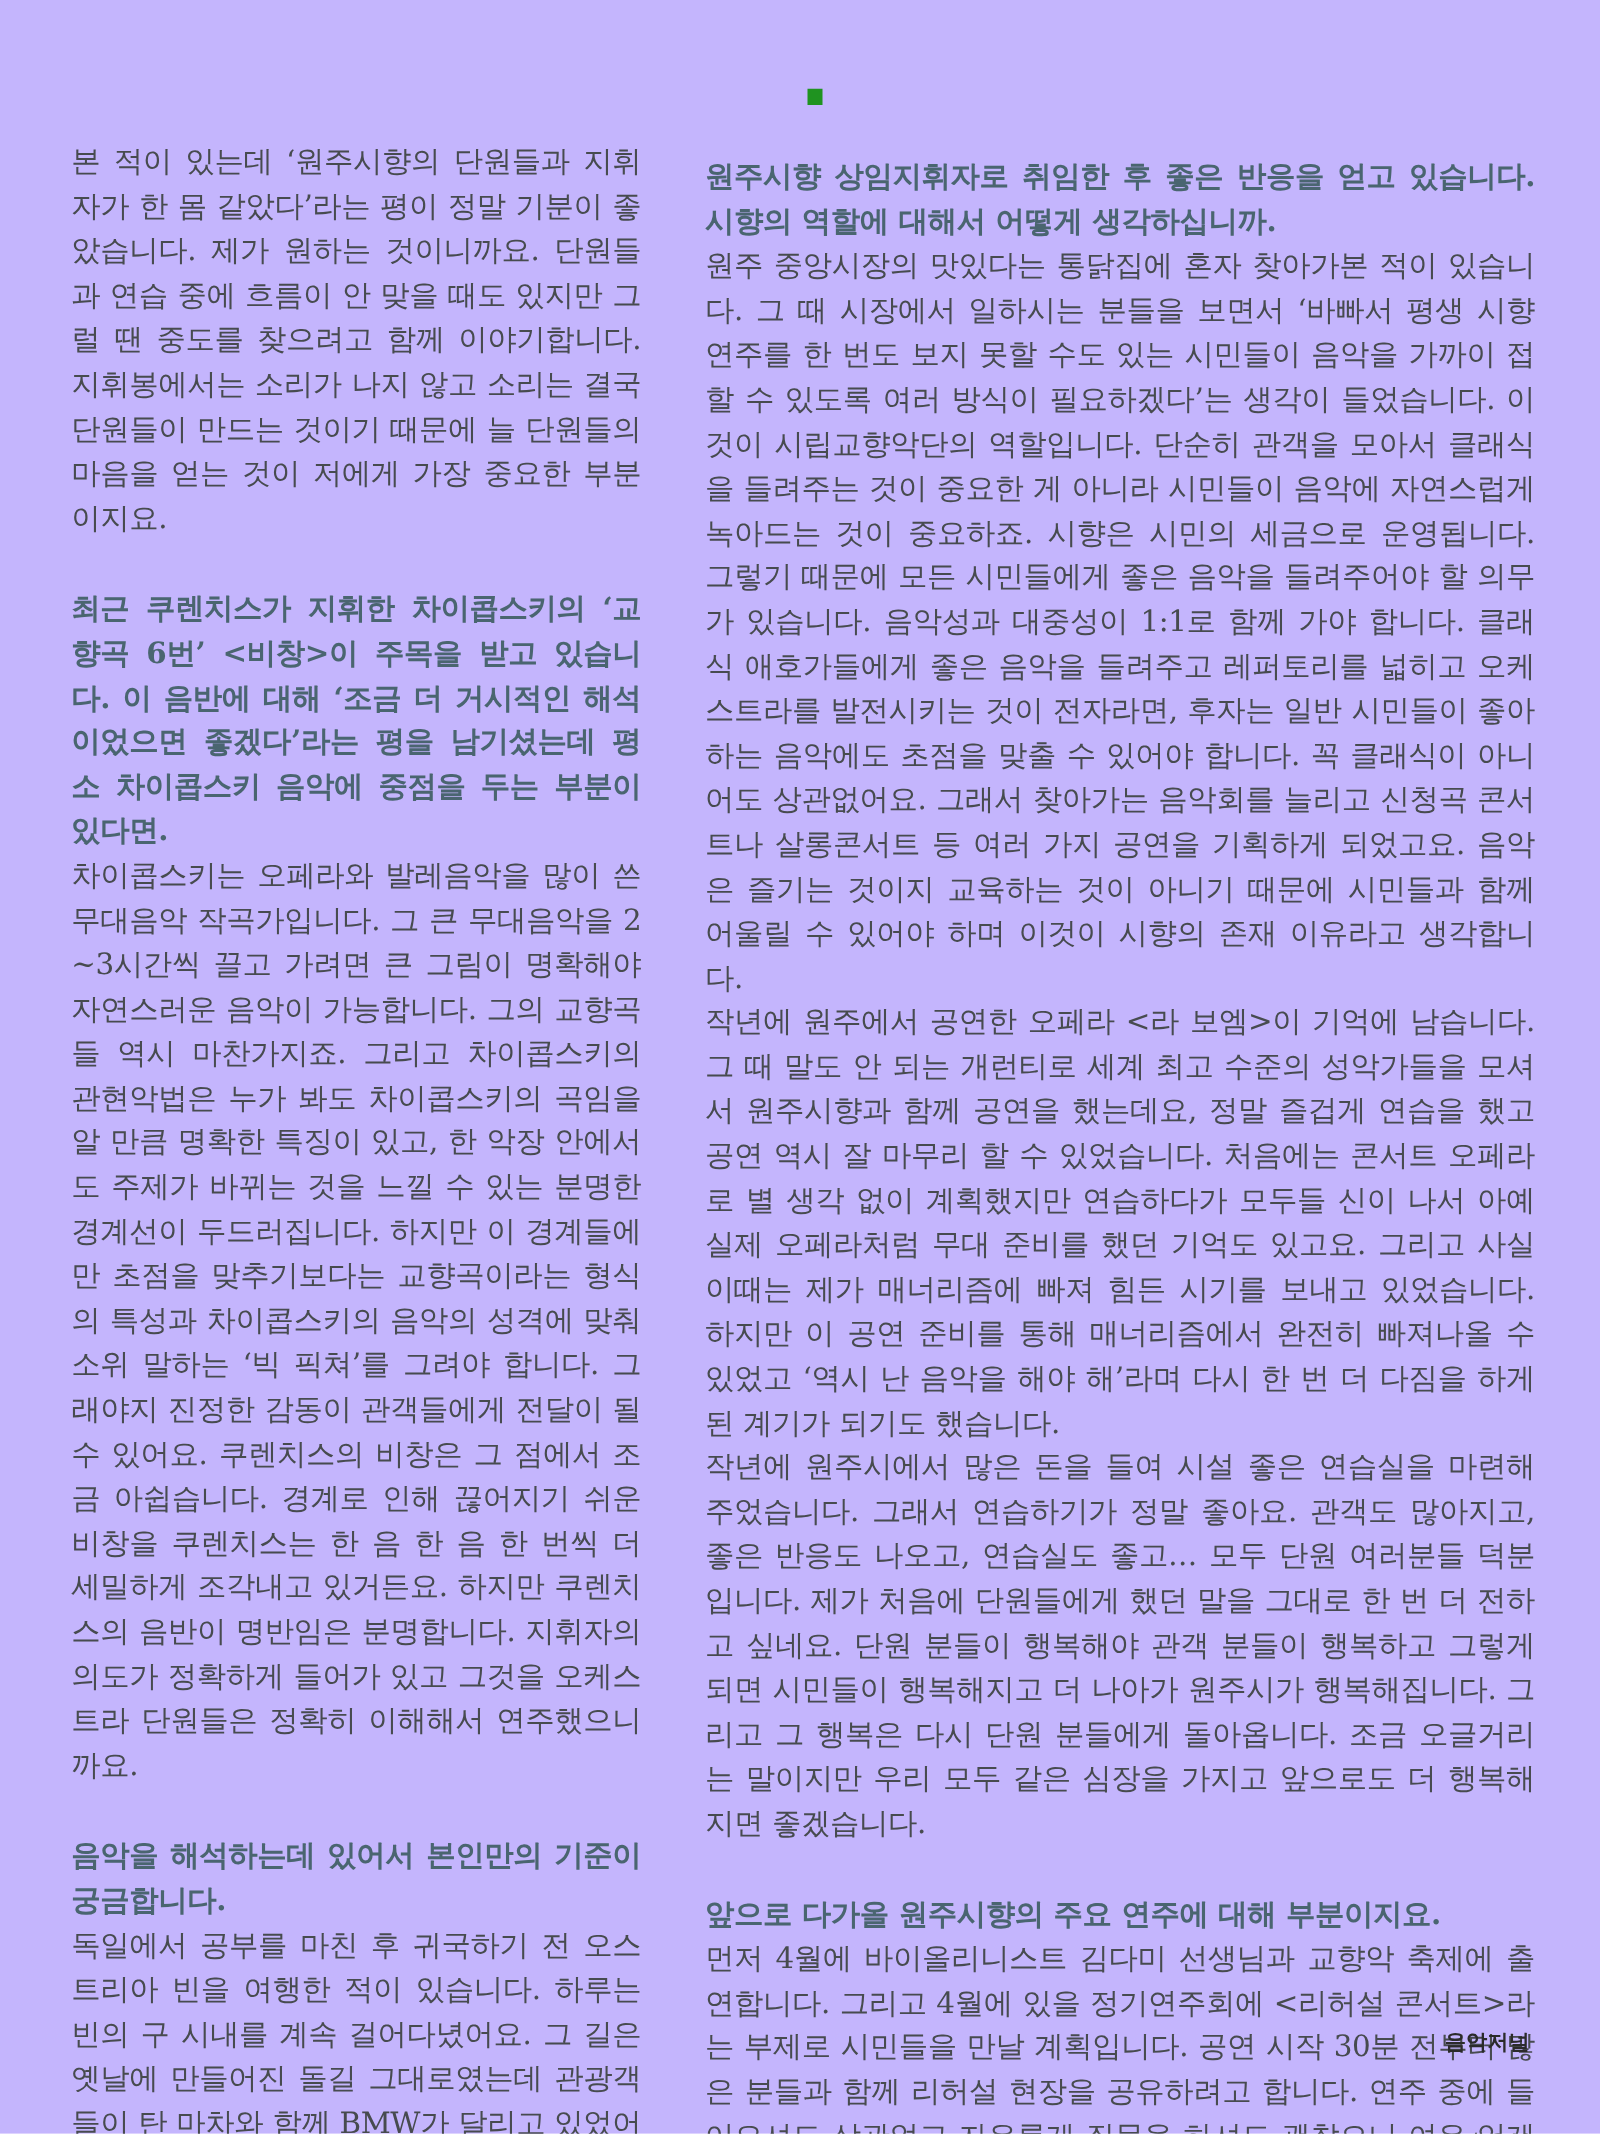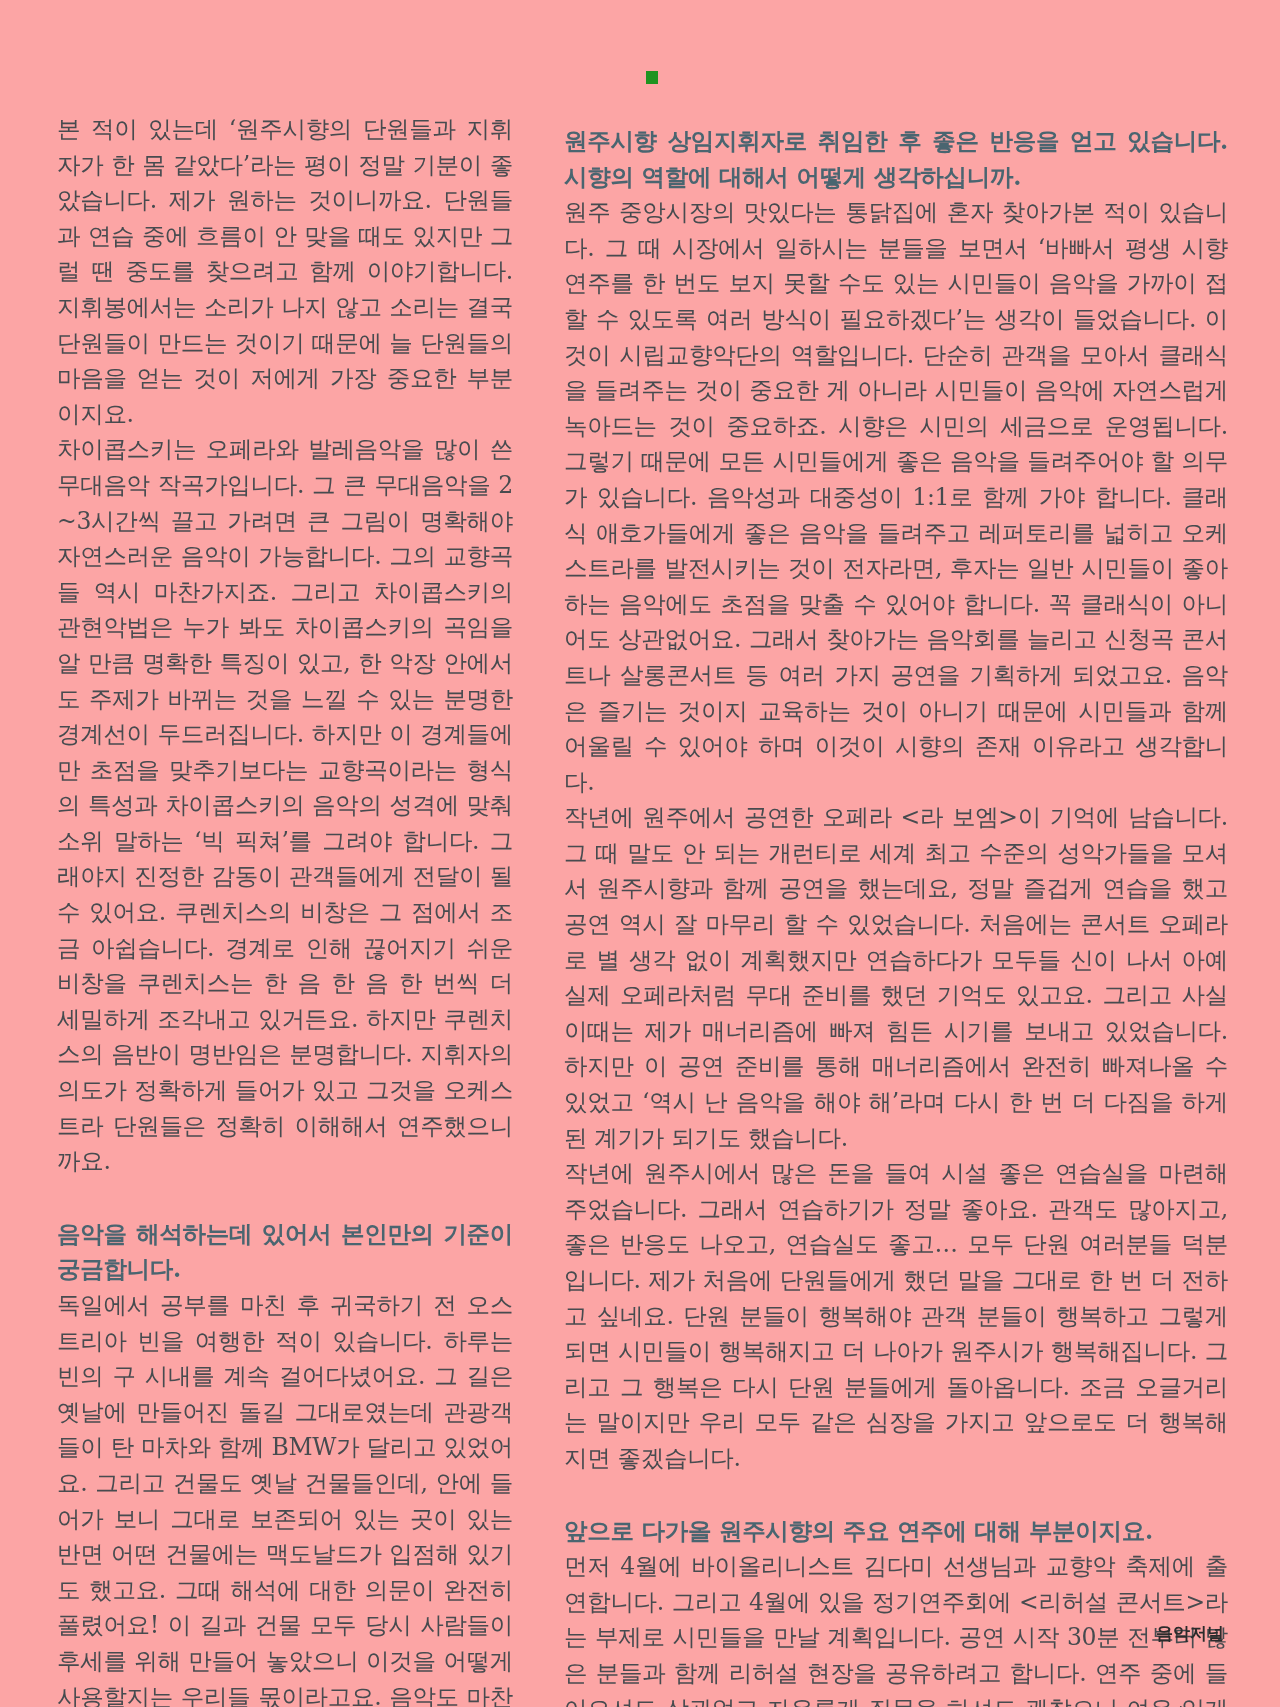--- a/index.html
+++ b/index.html
@@ -10,21 +10,21 @@
   body {
     position: relative;
     width: 1280px;
     height: 1707px;
     font-family: "DejaVu Serif", serif;
     overflow: hidden;
   }
   .page {
     position: absolute;
     inset: 0;
-    background: #fca5a5;
+    background: #c4b5fd;
   }
   .green-square {
     position: absolute;
     left: 646px;
     top: 71px;
     width: 12px;
     height: 13px;
     background: var(--accent-green, #1f9320);
   }
   .col {
@@ -67,20 +67,21 @@
 </style>
 </head>
 <body>
 
 <div class="page">
 
   <div class="green-square"></div>
 
   <div class="col col-left" id="col-left">
       <p class="answer">본 적이 있는데 ‘원주시향의 단원들과 지휘자가 한 몸 같았다’라는 평이 정말 기분이 좋았습니다. 제가 원하는 것이니까요. 단원들과 연습 중에 흐름이 안 맞을 때도 있지만 그럴 땐 중도를 찾으려고 함께 이야기합니다. 지휘봉에서는 소리가 나지 않고 소리는 결국 단원들이 만드는 것이기 때문에 늘 단원들의 마음을 얻는 것이 저에게 가장 중요한 부분이지요.</p>
+      <p class="question">최근 쿠렌치스가 지휘한 차이콥스키의 ‘교향곡 6번’ &lt;비창&gt;이 주목을 받고 있습니다. 이 음반에 대해 ‘조금 더 거시적인 해석이었으면 좋겠다’라는 평을 남기셨는데 평소 차이콥스키 음악에 중점을 두는 부분이 있다면.</p>
       <p class="answer">차이콥스키는 오페라와 발레음악을 많이 쓴 무대음악 작곡가입니다. 그 큰 무대음악을 2~3시간씩 끌고 가려면 큰 그림이 명확해야 자연스러운 음악이 가능합니다. 그의 교향곡들 역시 마찬가지죠. 그리고 차이콥스키의 관현악법은 누가 봐도 차이콥스키의 곡임을 알 만큼 명확한 특징이 있고, 한 악장 안에서도 주제가 바뀌는 것을 느낄 수 있는 분명한 경계선이 두드러집니다. 하지만 이 경계들에만 초점을 맞추기보다는 교향곡이라는 형식의 특성과 차이콥스키의 음악의 성격에 맞춰 소위 말하는 ‘빅 픽쳐’를 그려야 합니다. 그래야지 진정한 감동이 관객들에게 전달이 될 수 있어요. 쿠렌치스의 비창은 그 점에서 조금 아쉽습니다. 경계로 인해 끊어지기 쉬운 비창을 쿠렌치스는 한 음 한 음 한 번씩 더 세밀하게 조각내고 있거든요. 하지만 쿠렌치스의 음반이 명반임은 분명합니다. 지휘자의 의도가 정확하게 들어가 있고 그것을 오케스트라 단원들은 정확히 이해해서 연주했으니까요.</p>
       <p class="question">음악을 해석하는데 있어서 본인만의 기준이 궁금합니다.</p>
       <p class="answer">독일에서 공부를 마친 후 귀국하기 전 오스트리아 빈을 여행한 적이 있습니다. 하루는 빈의 구 시내를 계속 걸어다녔어요. 그 길은 옛날에 만들어진 돌길 그대로였는데 관광객들이 탄 마차와 함께 BMW가 달리고 있었어요. 그리고 건물도 옛날 건물들인데, 안에 들어가 보니 그대로 보존되어 있는 곳이 있는 반면 어떤 건물에는 맥도날드가 입점해 있기도 했고요. 그때 해석에 대한 의문이 완전히 풀렸어요! 이 길과 건물 모두 당시 사람들이 후세를 위해 만들어 놓았으니 이것을 어떻게 사용할지는 우리들 몫이라고요. 음악도 마찬가지입니다. 악보는 작곡가들이 남겨놓은 선물과도 같아요. 하지만 선물이라고 해서 마음대로 쓰는 것이 아니라 그 포장을 낱낱이 뜯어봐야 합니다. 즉 악보를 철저하게 공부해야 하죠. 그럼 작곡가의 의도가 반드시 보이기 마련이거든요. 그리고 그것을 토대로 해석해야 합니다. 해석은 악보에 있는 음표들을 살아 움직이게끔 만드는 것이고 지휘자는 그 숨겨진 방법을 악보 안에서 찾아내야 합니다.</p>
     </div>
 
   <div class="col col-right" id="col-right">
       <p class="question">원주시향 상임지휘자로 취임한 후 좋은 반응을 얻고 있습니다. 시향의 역할에 대해서 어떻게 생각하십니까.</p>
       <p class="answer">원주 중앙시장의 맛있다는 통닭집에 혼자 찾아가본 적이 있습니다. 그 때 시장에서 일하시는 분들을 보면서 ‘바빠서 평생 시향 연주를 한 번도 보지 못할 수도 있는 시민들이 음악을 가까이 접할 수 있도록 여러 방식이 필요하겠다’는 생각이 들었습니다. 이것이 시립교향악단의 역할입니다. 단순히 관객을 모아서 클래식을 들려주는 것이 중요한 게 아니라 시민들이 음악에 자연스럽게 녹아드는 것이 중요하죠. 시향은 시민의 세금으로 운영됩니다. 그렇기 때문에 모든 시민들에게 좋은 음악을 들려주어야 할 의무가 있습니다. 음악성과 대중성이 1:1로 함께 가야 합니다. 클래식 애호가들에게 좋은 음악을 들려주고 레퍼토리를 넓히고 오케스트라를 발전시키는 것이 전자라면, 후자는 일반 시민들이 좋아하는 음악에도 초점을 맞출 수 있어야 합니다. 꼭 클래식이 아니어도 상관없어요. 그래서 찾아가는 음악회를 늘리고 신청곡 콘서트나 살롱콘서트 등 여러 가지 공연을 기획하게 되었고요. 음악은 즐기는 것이지 교육하는 것이 아니기 때문에 시민들과 함께 어울릴 수 있어야 하며 이것이 시향의 존재 이유라고 생각합니다.</p>
       <p class="answer">작년에 원주에서 공연한 오페라 &lt;라 보엠&gt;이 기억에 남습니다. 그 때 말도 안 되는 개런티로 세계 최고 수준의 성악가들을 모셔서 원주시향과 함께 공연을 했는데요, 정말 즐겁게 연습을 했고 공연 역시 잘 마무리 할 수 있었습니다. 처음에는 콘서트 오페라로 별 생각 없이 계획했지만 연습하다가 모두들 신이 나서 아예 실제 오페라처럼 무대 준비를 했던 기억도 있고요. 그리고 사실 이때는 제가 매너리즘에 빠져 힘든 시기를 보내고 있었습니다. 하지만 이 공연 준비를 통해 매너리즘에서 완전히 빠져나올 수 있었고 ‘역시 난 음악을 해야 해’라며 다시 한 번 더 다짐을 하게 된 계기가 되기도 했습니다.</p>
       <p class="answer">작년에 원주시에서 많은 돈을 들여 시설 좋은 연습실을 마련해 주었습니다. 그래서 연습하기가 정말 좋아요. 관객도 많아지고, 좋은 반응도 나오고, 연습실도 좋고… 모두 단원 여러분들 덕분입니다. 제가 처음에 단원들에게 했던 말을 그대로 한 번 더 전하고 싶네요. 단원 분들이 행복해야 관객 분들이 행복하고 그렇게 되면 시민들이 행복해지고 더 나아가 원주시가 행복해집니다. 그리고 그 행복은 다시 단원 분들에게 돌아옵니다. 조금 오글거리는 말이지만 우리 모두 같은 심장을 가지고 앞으로도 더 행복해지면 좋겠습니다.</p>

